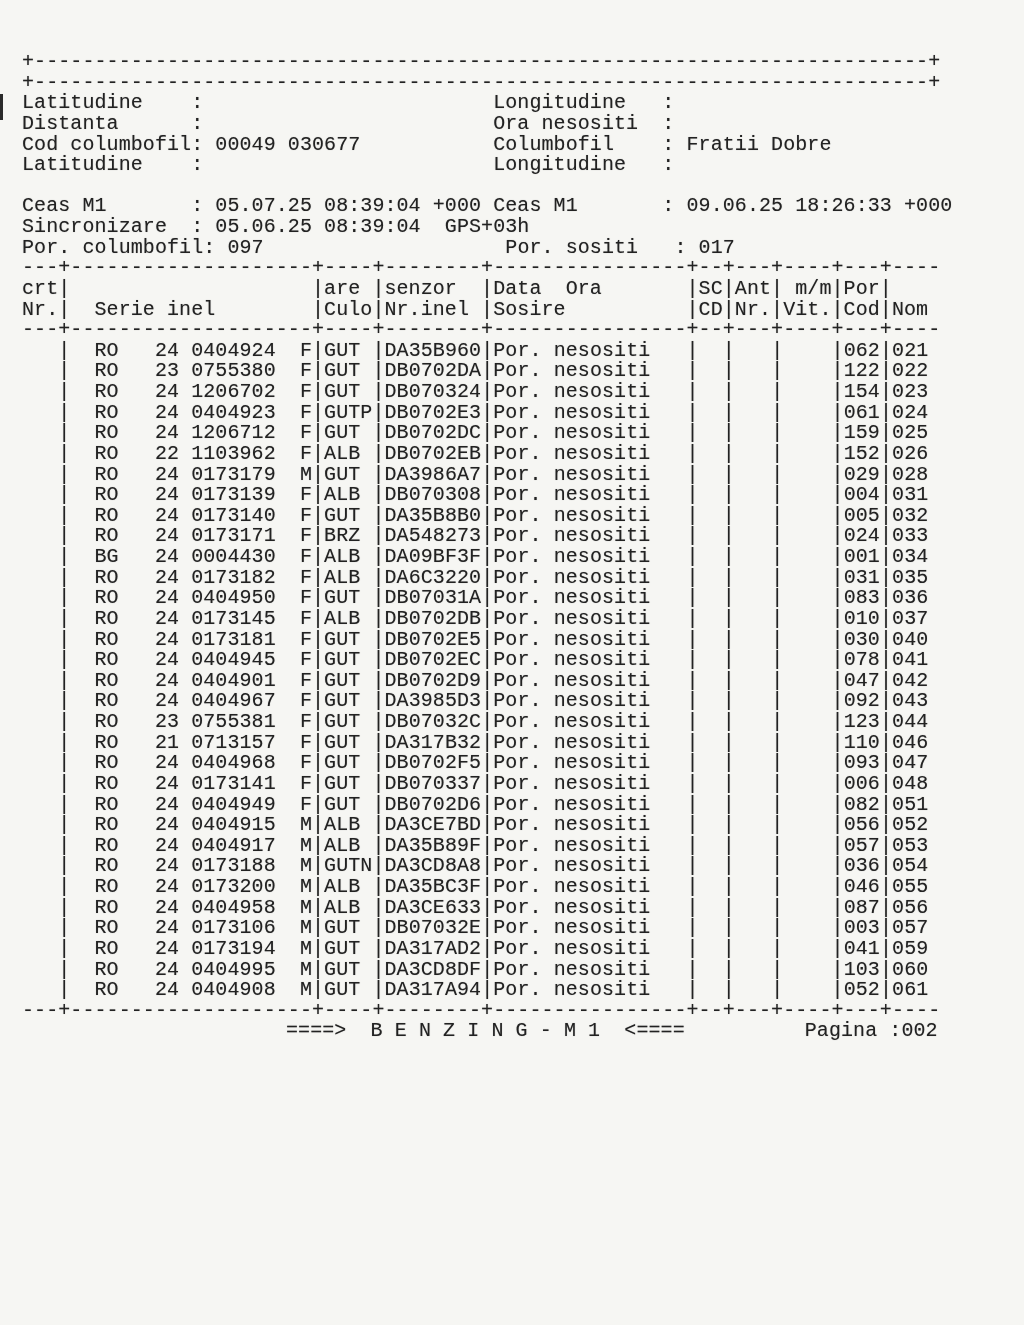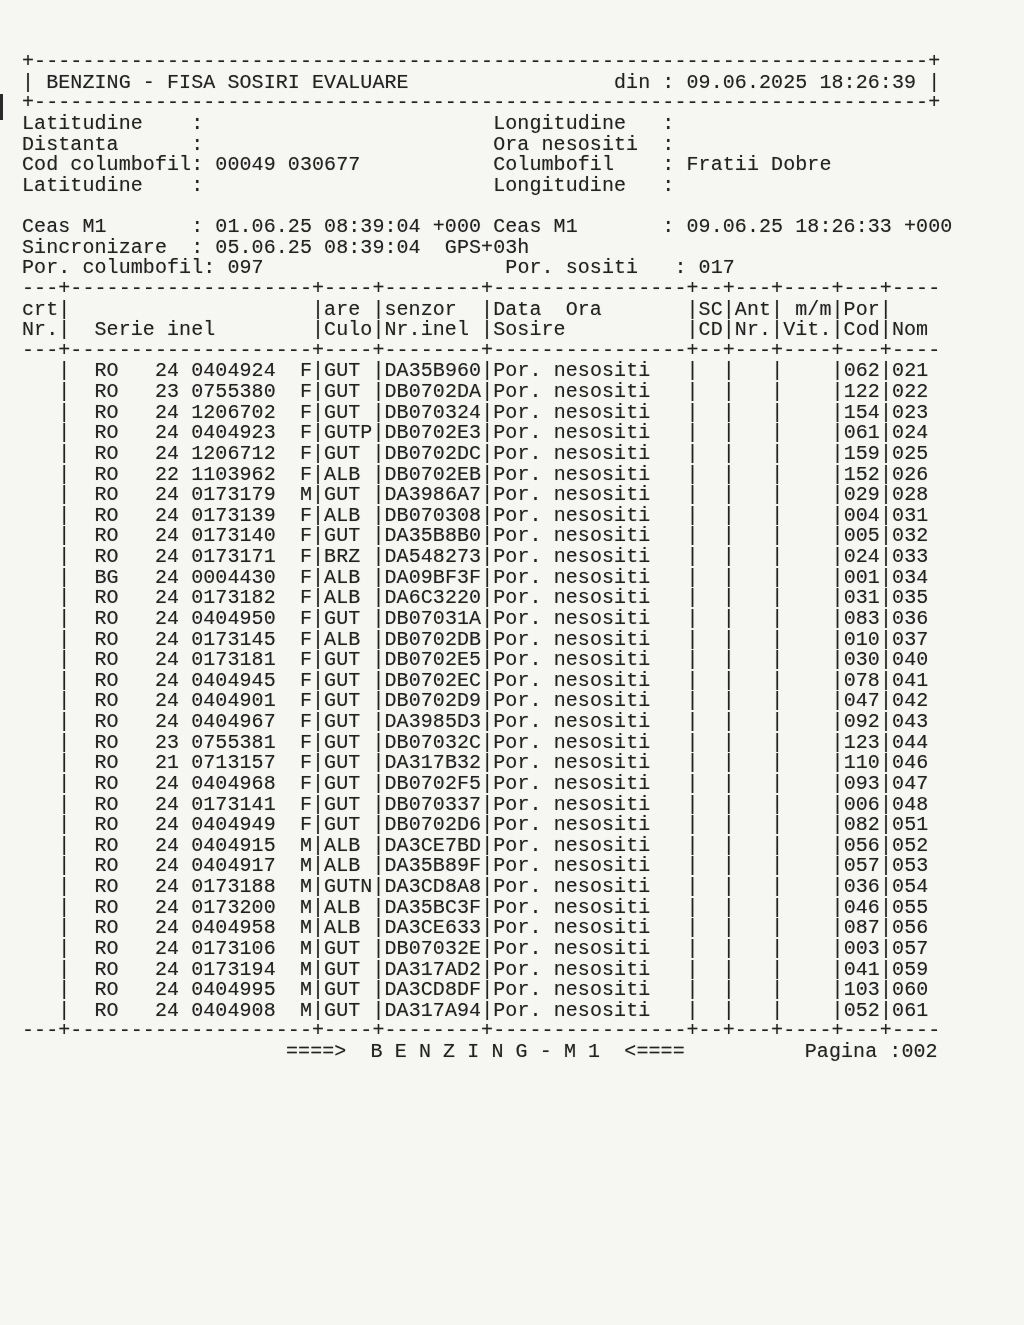--- a/index.html
+++ b/index.html
@@ -22,34 +22,33 @@
   .footer-page{margin-left:10ch;}
 </style>
 </head>
 <body>
 
 <div class="paper">
   <div class="notch"></div>
 
   <div class="content">
     <div class="line">+--------------------------------------------------------------------------+</div>
-    <div class="line"><span>| </span><span>BENZING - FISA SOSIRI EVALUARE                 </span><span>din : 09.06.2025 18:26:39 </span><span>|</span></div>
     <div class="line">+--------------------------------------------------------------------------+</div>
 
     <div>
         <div class="line"><span>Latitudine    : </span><span>                       </span><span>Longitudine   : </span><span></span></div>
         <div class="line"><span>Distanta      : </span><span>                       </span><span>Ora nesositi  : </span><span></span></div>
         <div class="line"><span>Cod columbofil: </span><span>00049 030677           </span><span>Columbofil    : </span><span>Fratii Dobre</span></div>
         <div class="line"><span>Latitudine    : </span><span>                       </span><span>Longitudine   : </span><span></span></div>
       </div>
 
     <div class="line"></div>
 
     <div>
-        <div class="line"><span>Ceas M1       : </span><span>01.06.25 08:39:04 +000 </span><span>Ceas M1       : </span><span>09.06.25 18:26:33 +000</span></div>
+        <div class="line"><span>Ceas M1       : </span><span>05.07.25 08:39:04 +000 </span><span>Ceas M1       : </span><span>09.06.25 18:26:33 +000</span></div>
         <div class="line"><span>Sincronizare  : </span><span>05.06.25 08:39:04  GPS+03h</span><span></span><span></span></div>
         <div class="line"><span>Por. columbofil: </span><span>097                    </span><span>Por. sositi   : </span><span>017</span></div>
       </div>
 
     <div class="line">---+--------------------+----+--------+----------------+--+---+----+---+----</div>
     <div class="line">crt|                    |are |senzor  |Data  Ora       |SC|Ant| m/m|Por|</div>
     <div class="line">Nr.|  Serie inel        |Culo|Nr.inel |Sosire          |CD|Nr.|Vit.|Cod|Nom</div>
     <div class="line">---+--------------------+----+--------+----------------+--+---+----+---+----</div>
 
     <div id="tbody">

